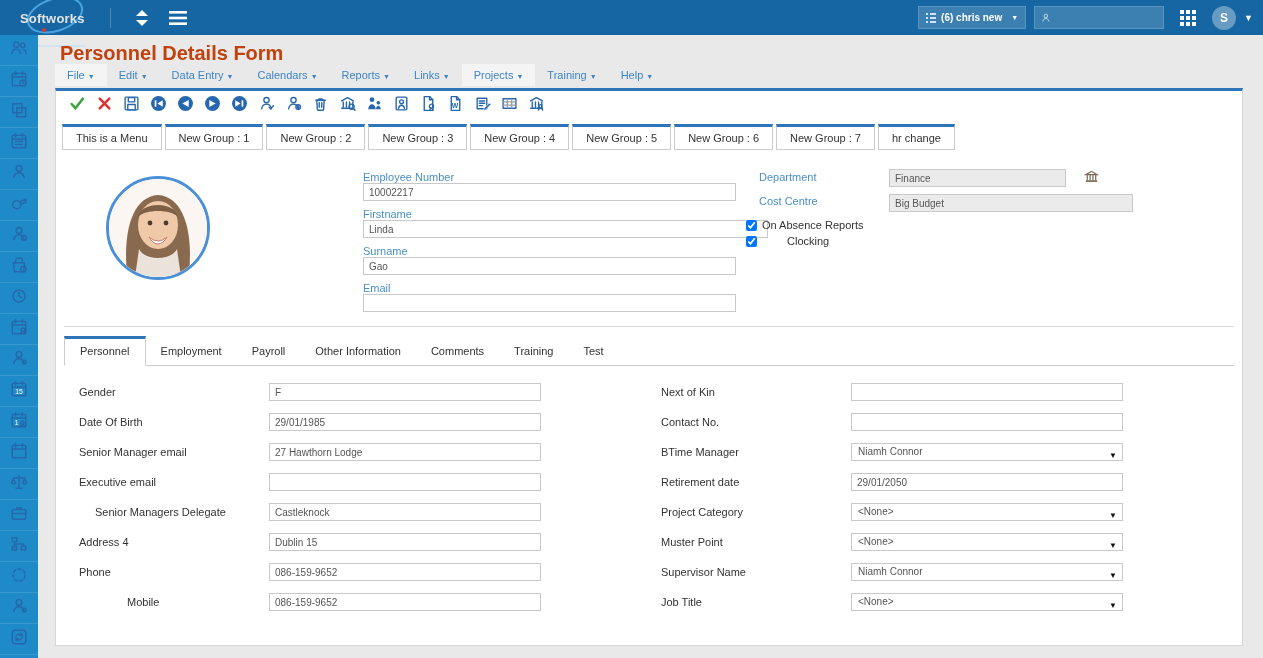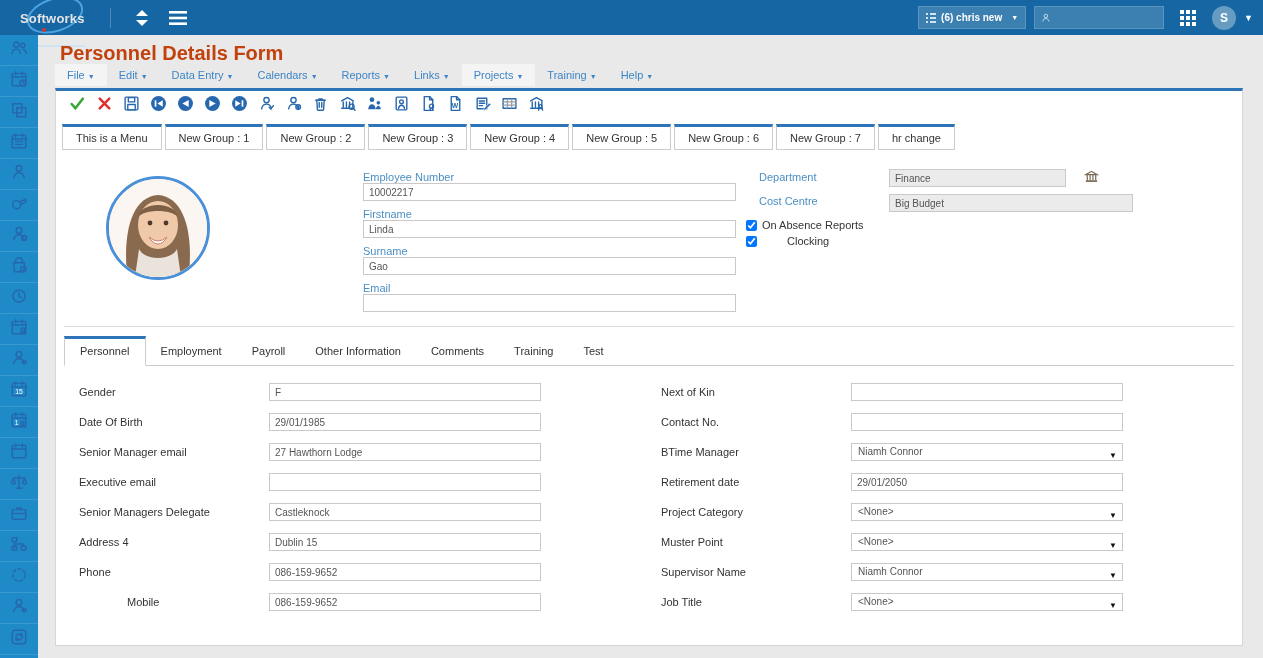--- a/index.html
+++ b/index.html
@@ -467,21 +467,21 @@
         <circle cx="57" cy="44" r="2.4" fill="#4d3a2c"></circle>
         <path d="M40 58 q9 8 18 0 q-4 7 -9 7 t-9 -7z" fill="#fff" stroke="#c97e6d" stroke-width="1"></path>
         <path d="M30 70 C36 82 62 82 68 70 L72 98 L26 98 Z" fill="#e9e3dc"></path>
       </svg>
     </div>
 
     <div id="centerfields">
         <span class="blab" style="left: 307px; top: 80px;">Employee Number</span>
         <input class="input" value="10002217" style="left: 307px; top: 92px; width: 373px;">
         <span class="blab" style="left: 307px; top: 117px;">Firstname</span>
-        <input class="input" value="Linda" style="left: 307px; top: 129px; width: 373px;">
+        <input class="input" value="Linda" style="left: 307px; top: 129px; width: 405px;">
         <span class="blab" style="left: 307px; top: 154px;">Surname</span>
         <input class="input" value="Gao" style="left: 307px; top: 166px; width: 373px;">
         <span class="blab" style="left: 307px; top: 191px;">Email</span>
         <input class="input" style="left: 307px; top: 203px; width: 373px;">
       </div>
 
     <span class="blab" style="left:703px; top:80px;">Department</span>
     <input class="input dis" style="left: 833px; top: 78px; width: 177px;" disabled="" value="Finance">
     <span style="position:absolute; left:1028px; top:78px; cursor:pointer;">
       <svg width="15" height="15" viewBox="0 0 16 16">
@@ -516,21 +516,21 @@
 
     <div id="formrows">
         <span class="frow-label" style="left: 23px; top: 295px;">Gender</span>
         <input class="input" value="F" style="left: 213px; top: 292px; width: 272px;">
         <span class="frow-label" style="left: 23px; top: 325px;">Date Of Birth</span>
         <input class="input" value="29/01/1985" style="left: 213px; top: 322px; width: 272px;">
         <span class="frow-label" style="left: 23px; top: 355px;">Senior Manager email</span>
         <input class="input" value="27 Hawthorn Lodge" style="left: 213px; top: 352px; width: 272px;">
         <span class="frow-label" style="left: 23px; top: 385px;">Executive email</span>
         <input class="input" style="left: 213px; top: 382px; width: 272px;">
-        <span class="frow-label" style="left: 23px; top: 415px;">Senior Managers Delegate</span>
+        <span class="frow-label" style="left: 39px; top: 415px;">Senior Managers Delegate</span>
         <input class="input" value="Castleknock" style="left: 213px; top: 412px; width: 272px;">
         <span class="frow-label" style="left: 23px; top: 445px;">Address 4</span>
         <input class="input" value="Dublin 15" style="left: 213px; top: 442px; width: 272px;">
         <span class="frow-label" style="left: 23px; top: 475px;">Phone</span>
         <input class="input" value="086-159-9652" style="left: 213px; top: 472px; width: 272px;">
         <span class="frow-label" style="left: 23px; top: 505px; padding-left: 48px;">Mobile</span>
         <input class="input" value="086-159-9652" style="left: 213px; top: 502px; width: 272px;">
         <span class="frow-label" style="left: 605px; top: 295px;">Next of Kin</span>
         <input class="input" style="left: 795px; top: 292px; width: 272px;">
         <span class="frow-label" style="left: 605px; top: 325px;">Contact No.</span>

